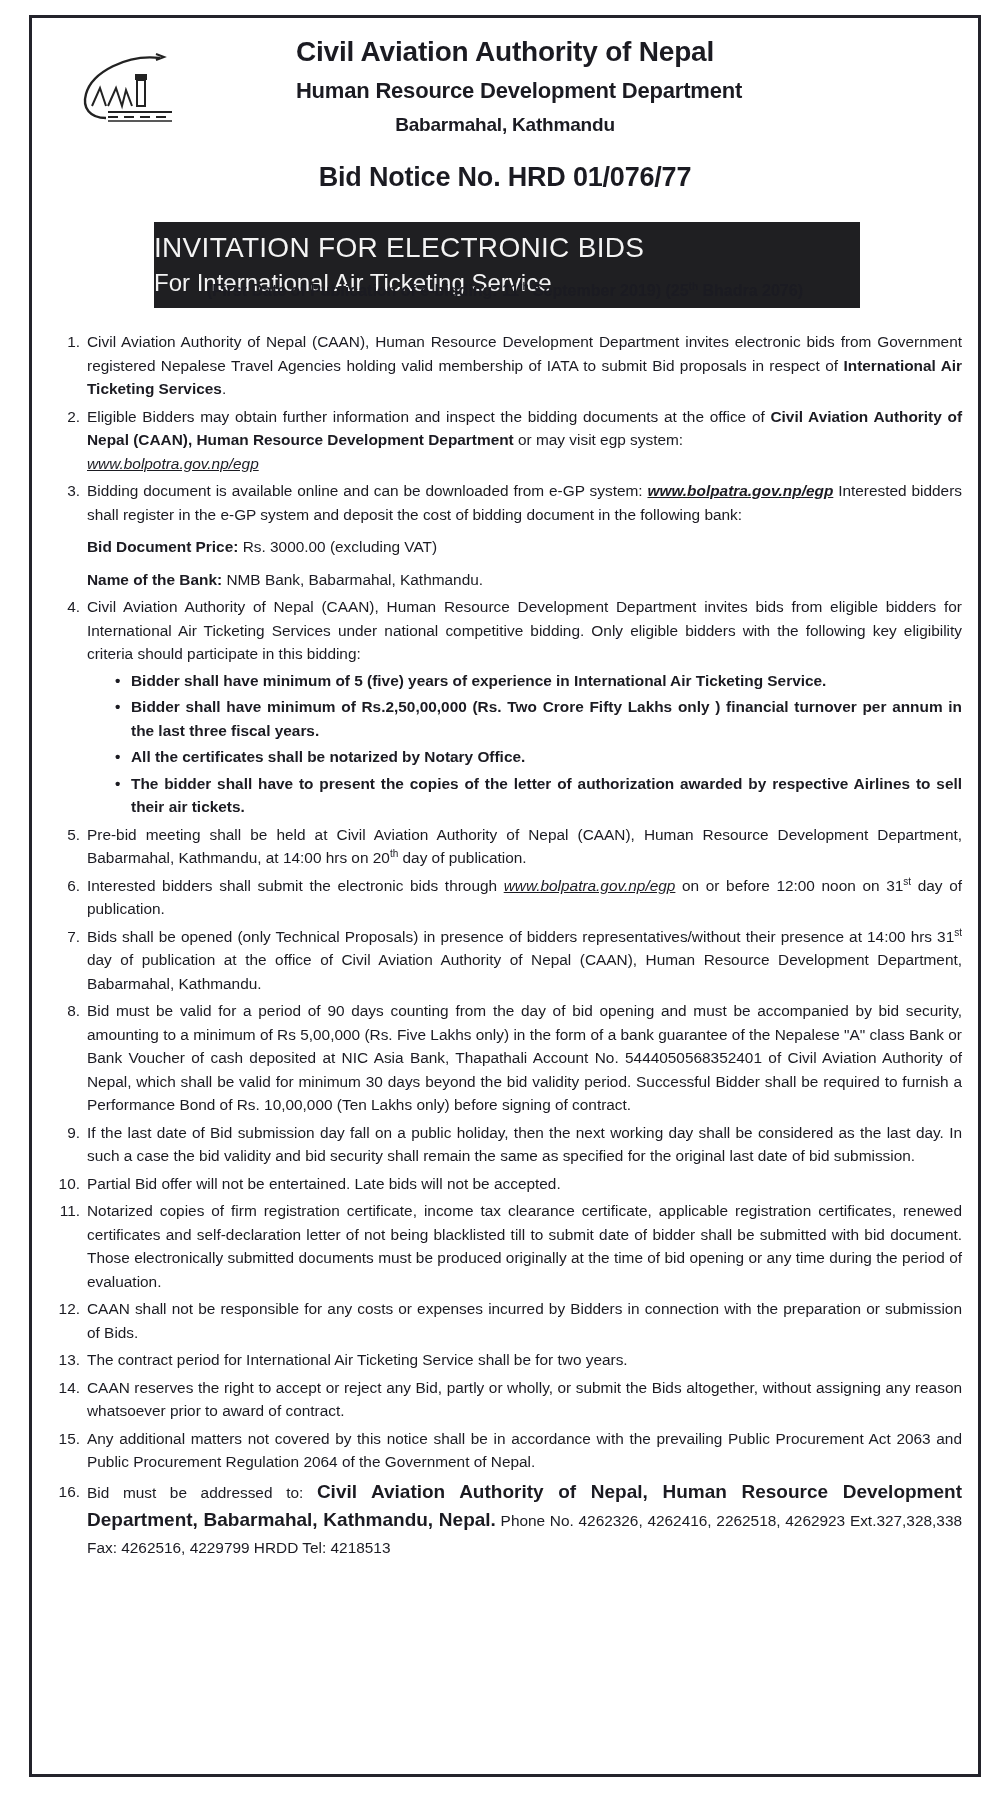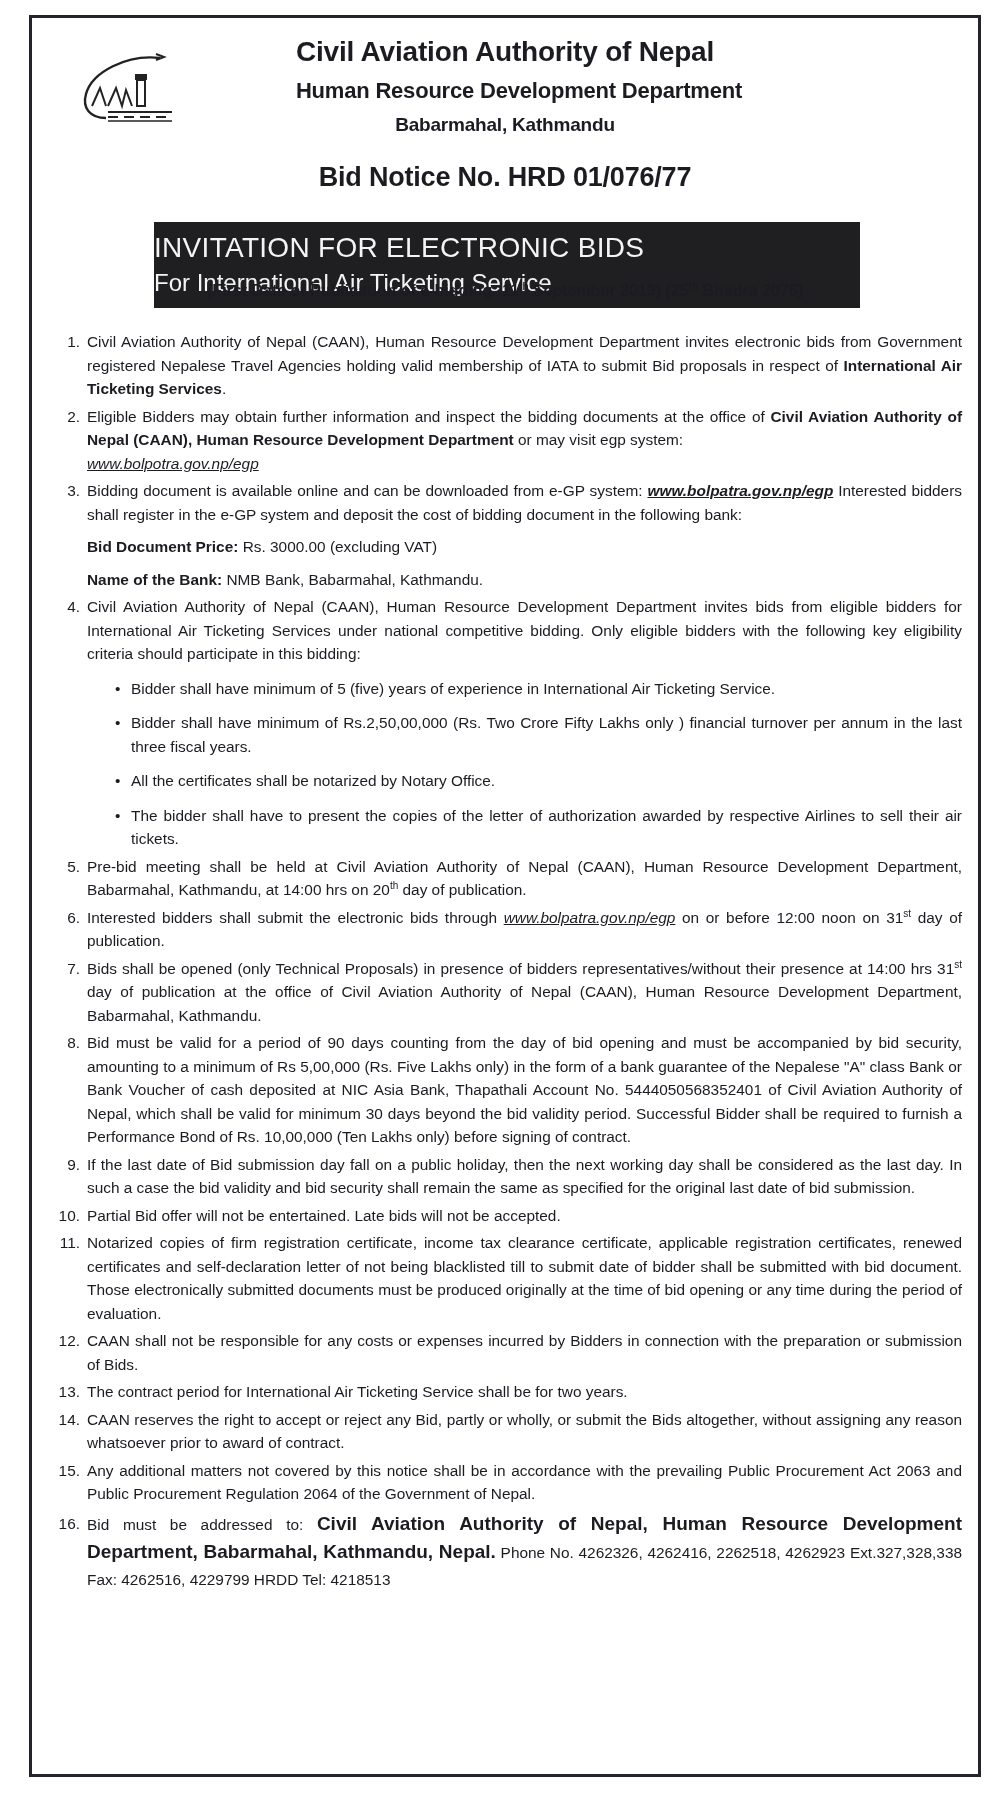--- a/index.html
+++ b/index.html
@@ -33,21 +33,21 @@
     sup { font-size: 10px; line-height: 0; }
     .list {
       position: absolute; left: 10px; top: 312px; width: 920px;
       font-size: 15.4px; line-height: 23.5px;
     }
     .item { position: relative; padding-left: 45px; margin-bottom: 4px; text-align: justify; }
     .num { position: absolute; left: 0; top: 0; width: 38px; text-align: right; }
     .b { font-weight: bold; }
     .u { font-style: italic; text-decoration: underline; }
     .sub { margin-top: 9px; }
-    .bul { position: relative; padding-left: 20px; margin-left: 24px; margin-top: 11px; text-align: justify; }
+    .bul { position: relative; padding-left: 20px; margin-left: 24px; margin-top: 3px; text-align: justify; font-weight: bold; }
     .bul::before { content: "\2022"; position: absolute; left: 4px; top: 0; }
     .big { font-weight: bold; font-size: 19px; }
   </style>
 </head>
 <body>
 
 <div class="frame">
 
   <svg class="logo" viewBox="0 0 110 80">
     <path d="M88 14 C55 10, 20 28, 14 50 C10 64, 18 74, 34 74" fill="none" stroke="#222" stroke-width="2.4"></path>

